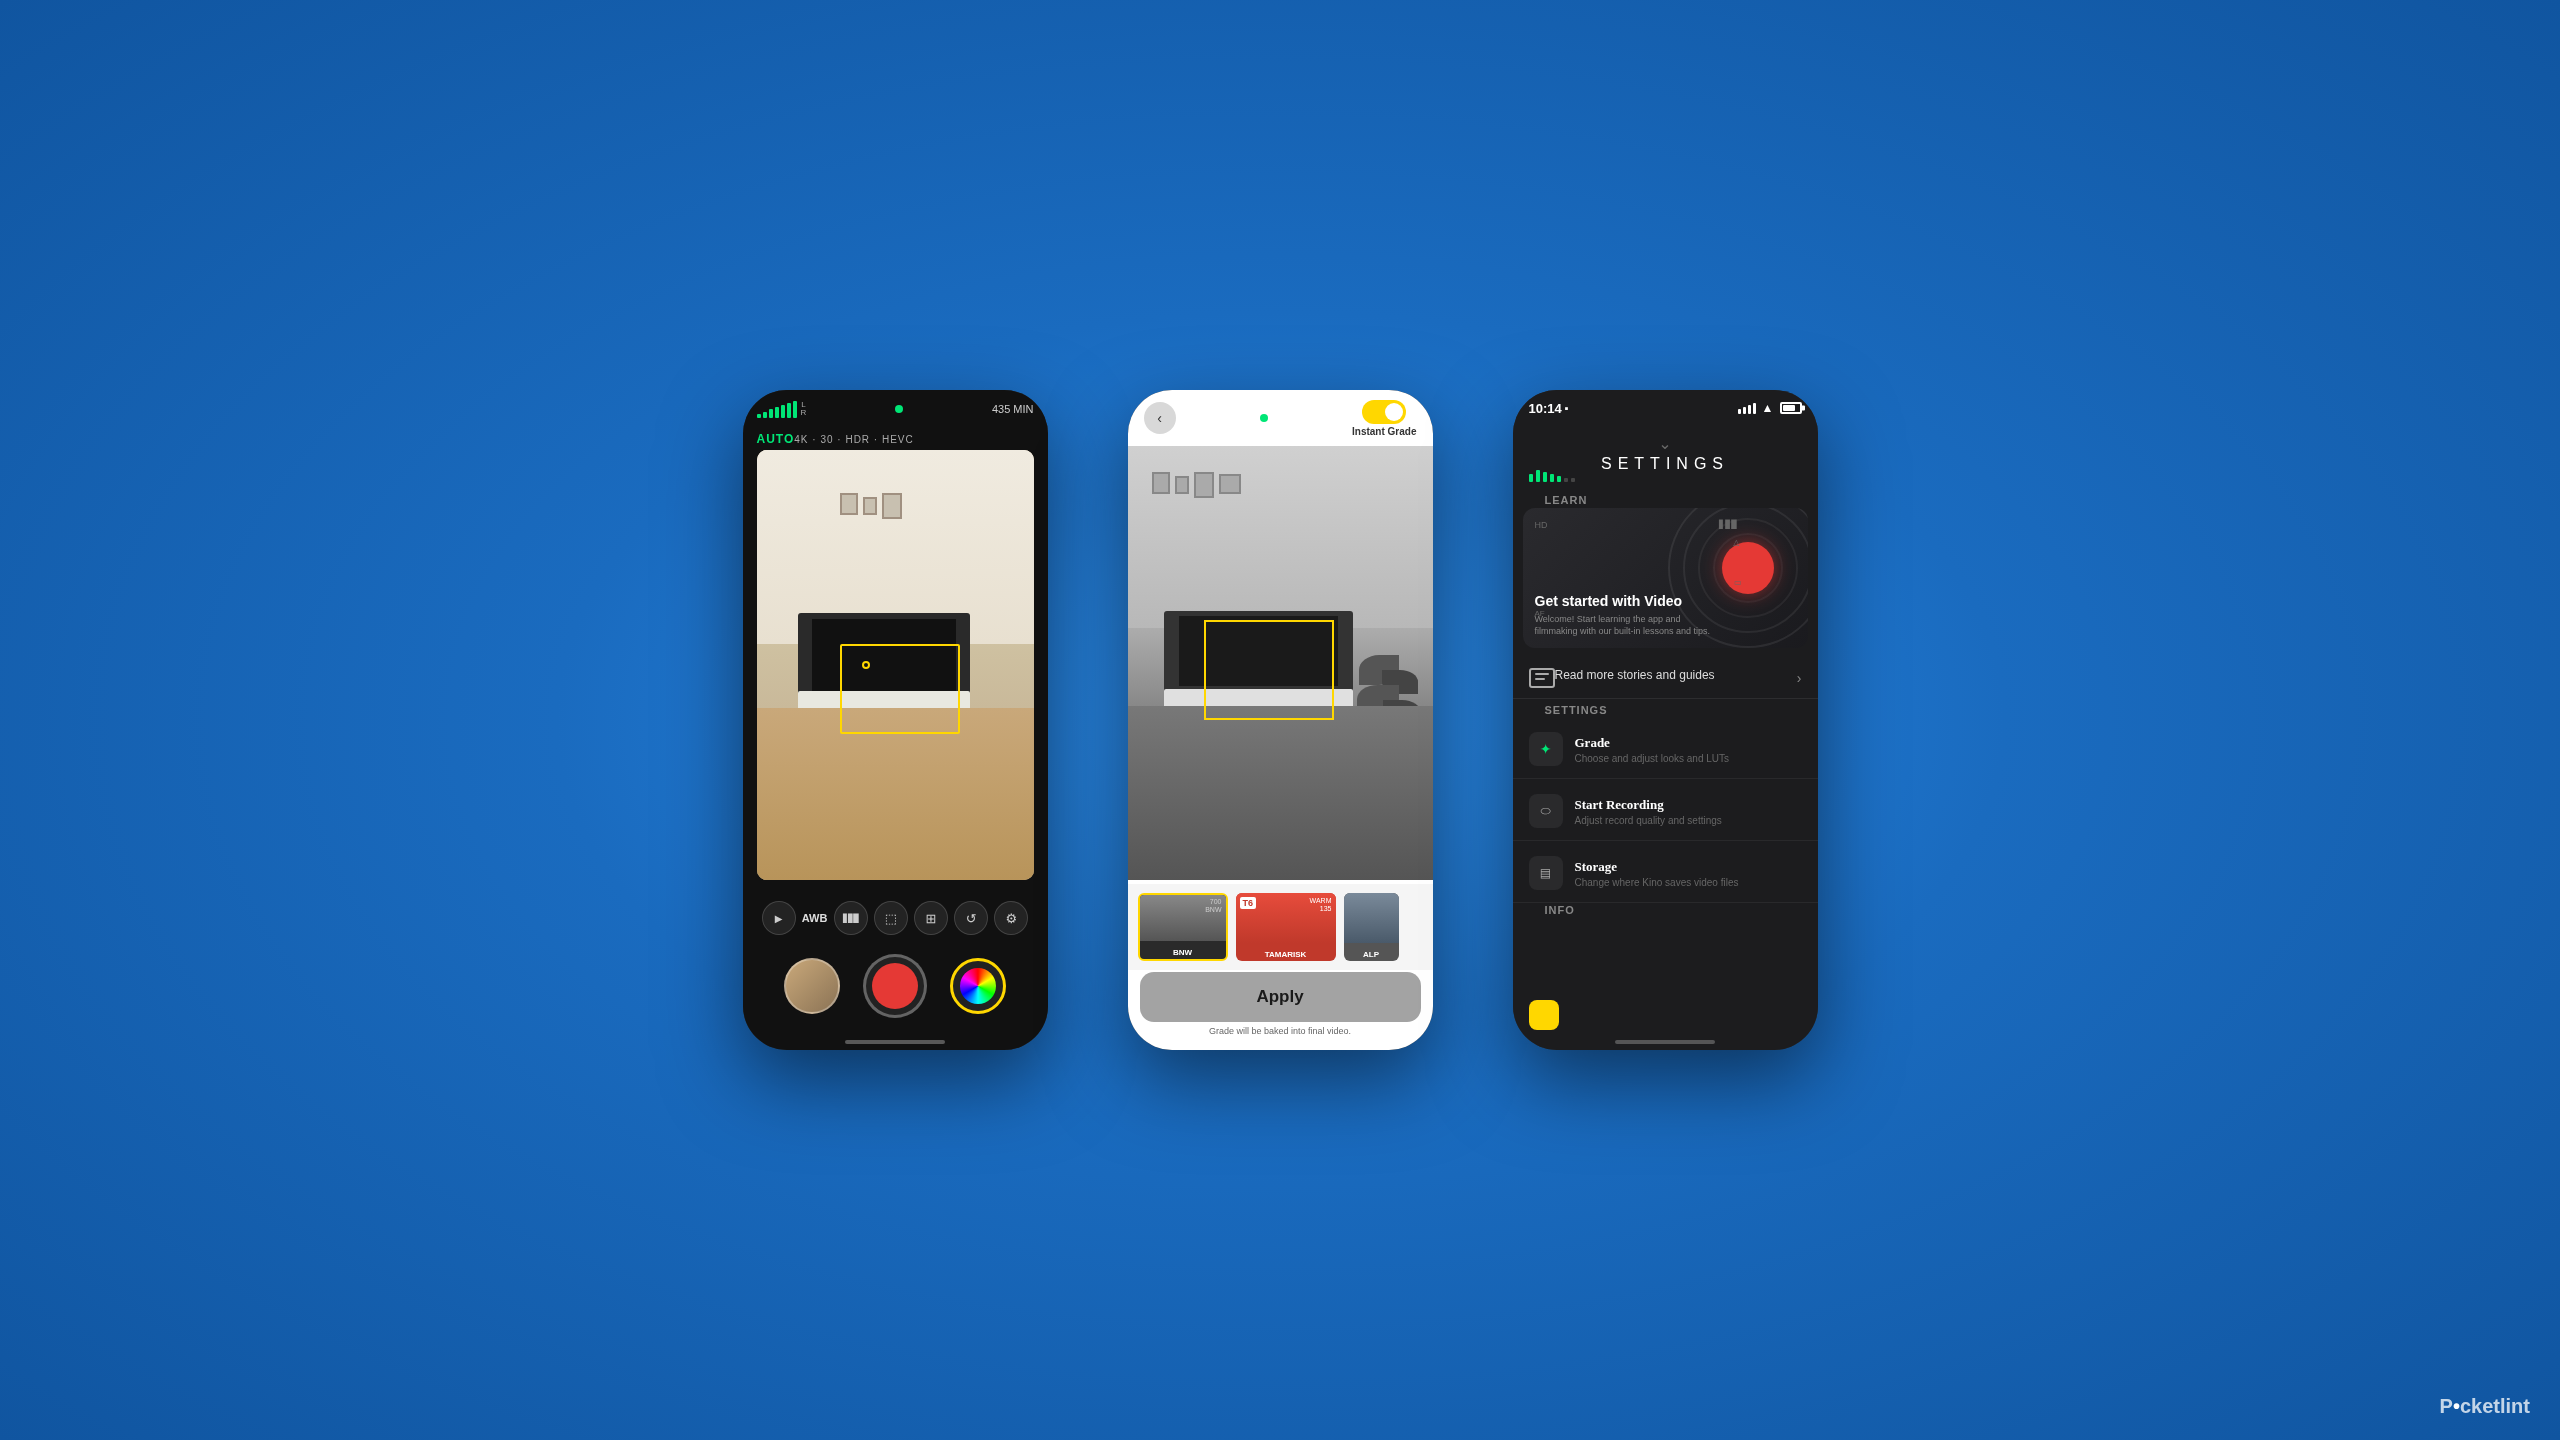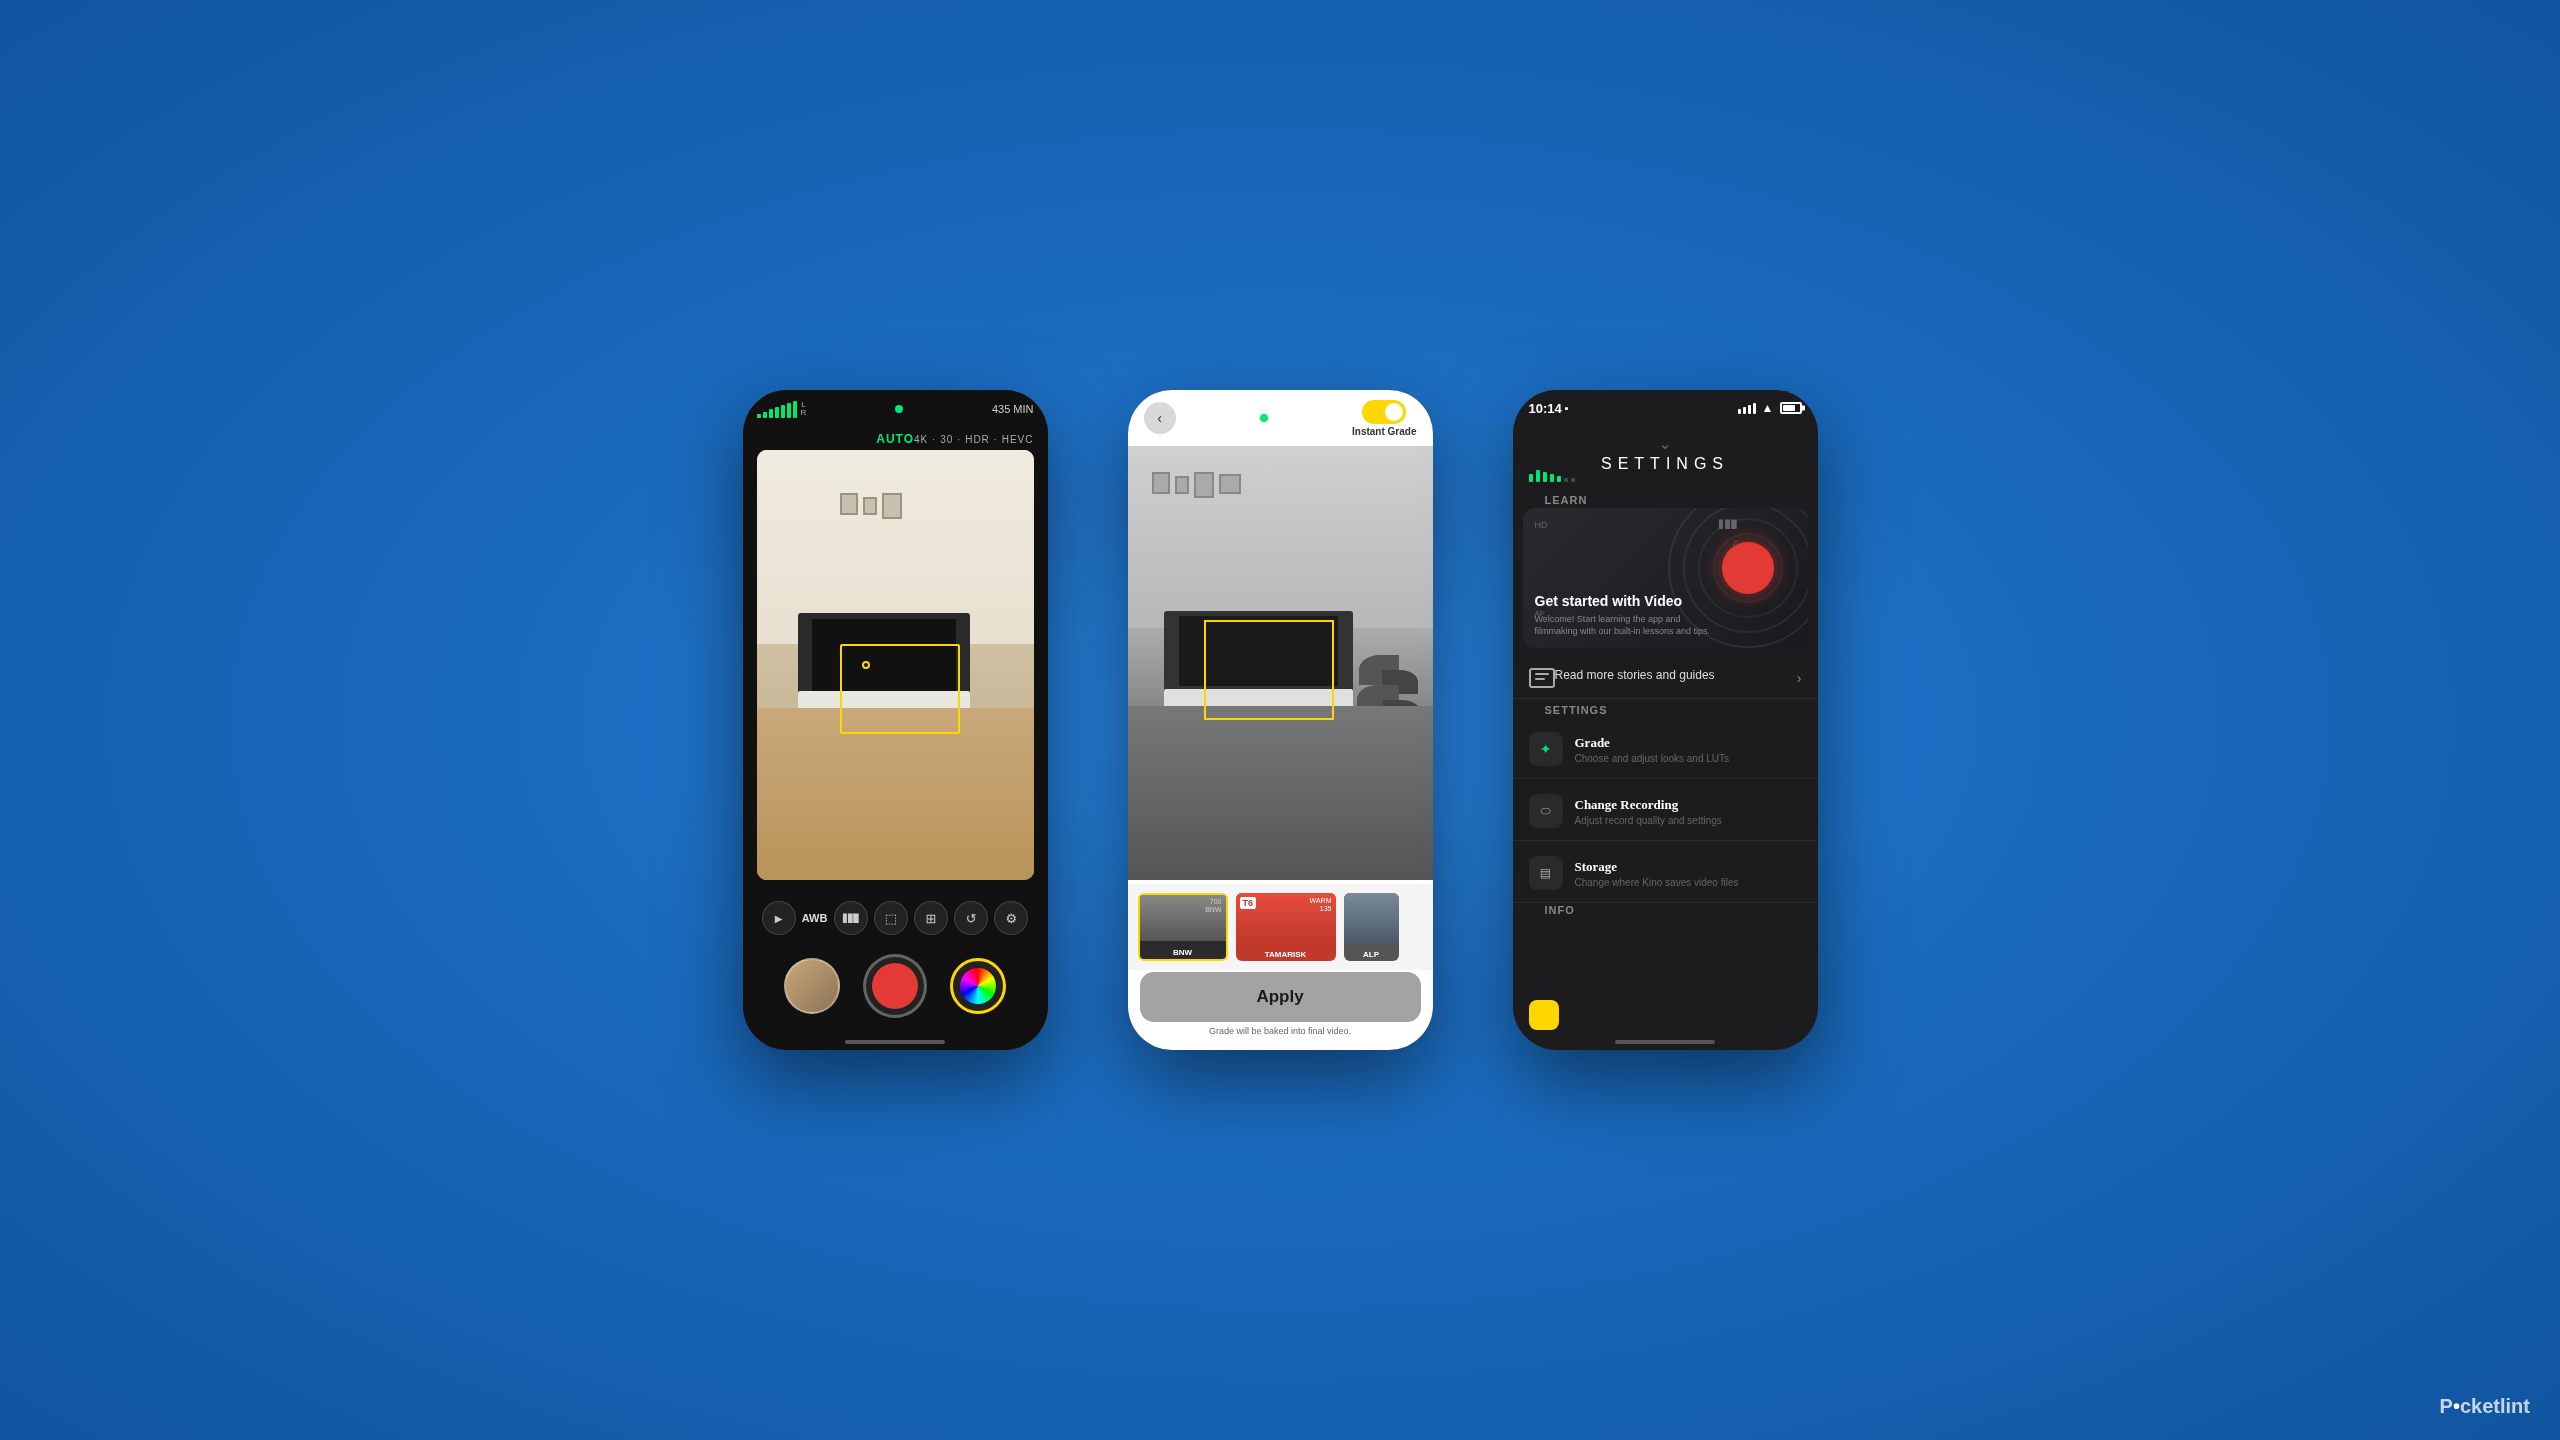--- a/index.html
+++ b/index.html
@@ -87,21 +87,21 @@
       color: #ccc;
       font-weight: 500;
     }
 
     .auto-bar {
       position: absolute;
       top: 38px; left: 0; right: 0;
       height: 22px;
       display: flex;
       align-items: center;
-      justify-content: flex-end;
+      justify-content: flex-start;
       padding: 0 14px;
       z-index: 10;
     }
 
     .auto-label {
       color: #00e676;
       font-size: 12px;
       font-weight: 700;
       letter-spacing: 1px;
     }
@@ -797,21 +797,21 @@
           <div class="settings-row-title">Grade</div>
           <div class="settings-row-desc">Choose and adjust looks and LUTs</div>
         </div>
       </div>
 
       <div class="settings-row" style="position:absolute;top:392px;left:0;right:0;">
         <div class="settings-row-icon">
           <span style="color:#aaa;font-size:12px;">⬭</span>
         </div>
         <div class="settings-row-text">
-          <div class="settings-row-title">Change Recording</div>
+          <div class="settings-row-title">Start Recording</div>
           <div class="settings-row-desc">Adjust record quality and settings</div>
         </div>
       </div>
 
       <div class="settings-row" style="position:absolute;top:454px;left:0;right:0;">
         <div class="settings-row-icon">
           <span style="color:#aaa;font-size:12px;">▤</span>
         </div>
         <div class="settings-row-text">
           <div class="settings-row-title">Storage</div>

